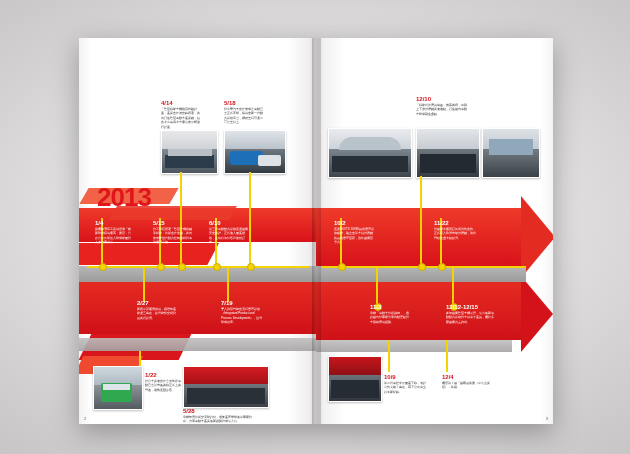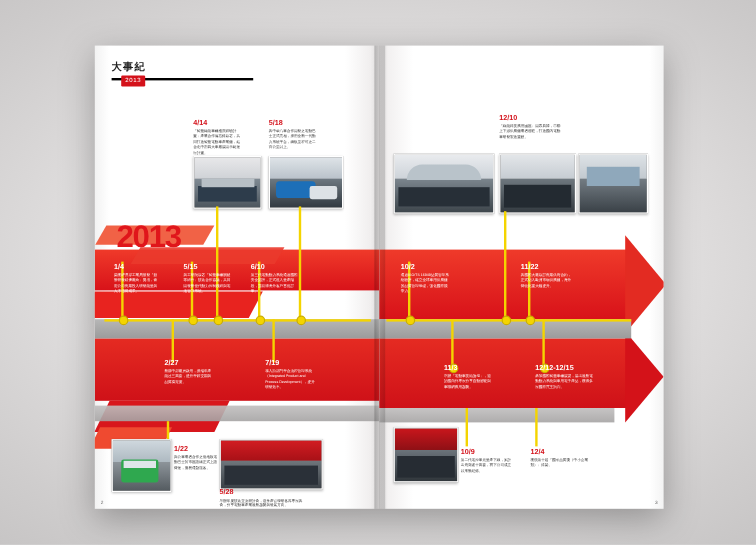--- a/index.html
+++ b/index.html
@@ -95,25 +95,20 @@
         <div class="chev" style="left:0;top:244px;width:237px;height:52px;background:linear-gradient(180deg,#e52b22,#cf1118);"></div>
         <div class="chev" style="left:6px;top:296px;width:100px;height:26px;background:#d8161c;transform:skewX(-26deg);"></div>
         <div class="chev" style="left:0;top:318px;width:60px;height:18px;background:#ef4a30;transform:skewX(-26deg);"></div>
         <div class="grayband"></div>
         <div class="grayband2"></div>
 
         <div style="position:absolute;left:5px;top:150px;width:90px;height:16px;background:#f05a3c;transform:skewX(-30deg);opacity:.95;"></div>
         <div style="position:absolute;left:34px;top:168px;width:120px;height:14px;background:#ea3a2c;transform:skewX(-30deg);opacity:.9;"></div>
       </div>
 
-      <div class="hdr">
-        <div class="title">大事紀</div>
-        <div class="rule"></div>
-        <div class="tag">2013</div>
-      </div>
 
       <div class="year">2013</div>
 
       <div class="photo" style="left:82px;top:92px;width:55px;height:42px;">
         <div class="sky" style="background:linear-gradient(180deg,#e8e8ea,#cfd2d6);"></div>
         <div class="grd" style="background:linear-gradient(180deg,#7f8a93,#4d565e);"></div>
         <div style="position:absolute;left:6%;bottom:12%;width:88%;height:30%;background:#2d3c4b;"></div>
         <div style="position:absolute;left:10%;bottom:40%;width:80%;height:16%;background:#b8c0c6;"></div>
       </div>
       <div class="photo" style="left:145px;top:92px;width:60px;height:42px;">

